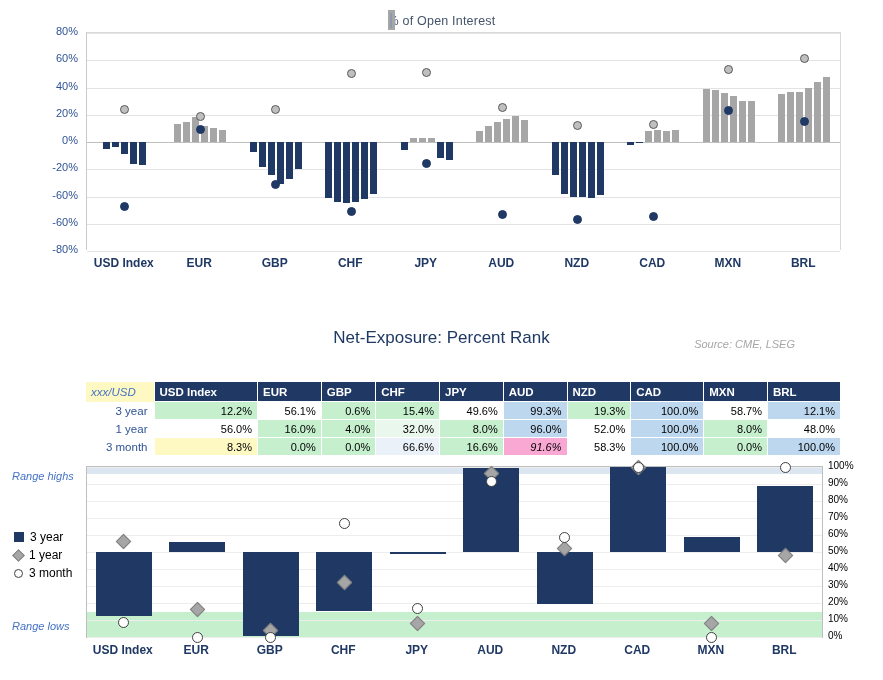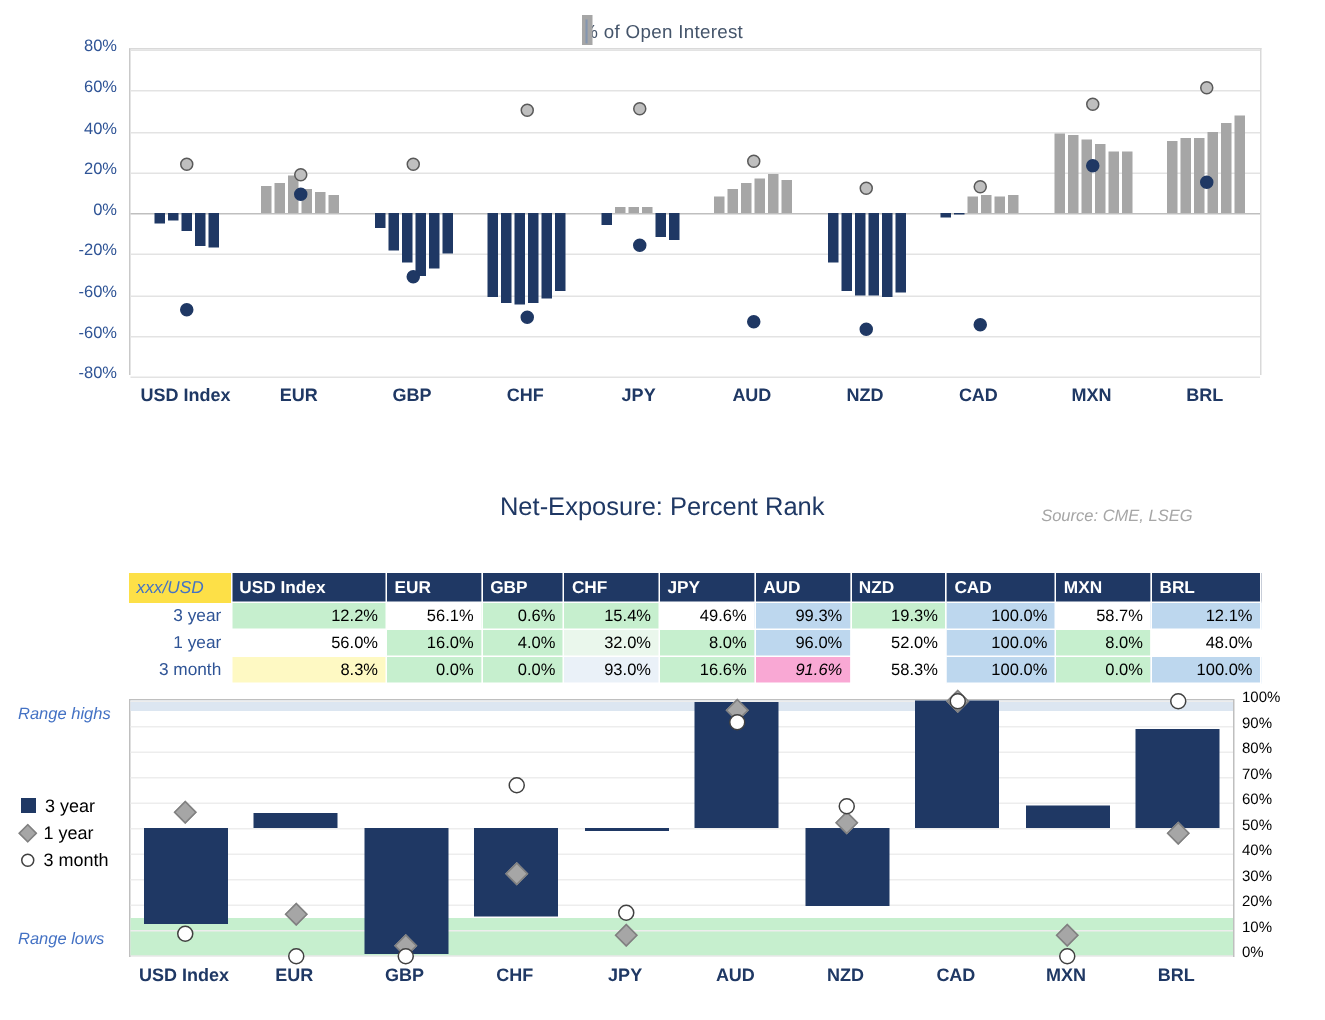--- a/index.html
+++ b/index.html
@@ -137,21 +137,21 @@
     padding: 0 5px;
   }
   #rank-table thead th {
     background: #1f3864;
     color: #ffffff;
     font-weight: bold;
     text-align: left;
     height: 20px;
   }
   #rank-table thead th.first {
-    background: #fde047;
+    background: #fef9c3;
     color: #4472c4;
     font-style: italic;
     font-weight: normal;
     border: none;
     text-align: left;
   }
   #rank-table td.rowhead {
     color: #2f5496;
     text-align: right;
     background: #ffffff;
@@ -431,21 +431,21 @@
         <td class="val" style="background: rgb(255, 255, 255);">52.0%</td>
         <td class="val" style="background: rgb(189, 215, 238);">100.0%</td>
         <td class="val" style="background: rgb(198, 239, 206);">8.0%</td>
         <td class="val" style="background: rgb(255, 255, 255);">48.0%</td>
       </tr>
       <tr>
         <td class="rowhead">3 month</td>
         <td class="val" style="background: #fef9c3;">8.3%</td>
         <td class="val" style="background: rgb(198, 239, 206);">0.0%</td>
         <td class="val" style="background: rgb(198, 239, 206);">0.0%</td>
-        <td class="val" style="background: rgb(234, 241, 248);">93.0%</td>
+        <td class="val" style="background: rgb(234, 241, 248);">66.6%</td>
         <td class="val" style="background: rgb(198, 239, 206);">16.6%</td>
         <td class="val" style="background: #f9a8d4; font-style: italic;">91.6%</td>
         <td class="val" style="background: rgb(255, 255, 255);">58.3%</td>
         <td class="val" style="background: rgb(189, 215, 238);">100.0%</td>
         <td class="val" style="background: rgb(198, 239, 206);">0.0%</td>
         <td class="val" style="background: rgb(189, 215, 238);">100.0%</td>
       </tr>
     </tbody>
 </table>
 

